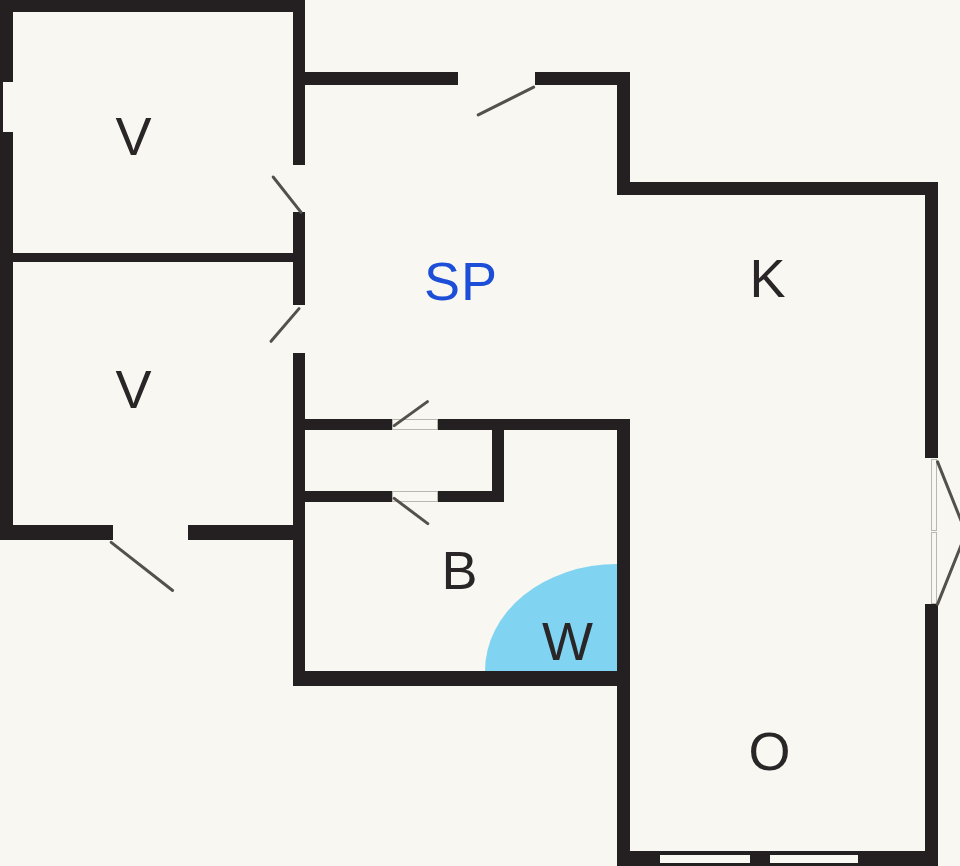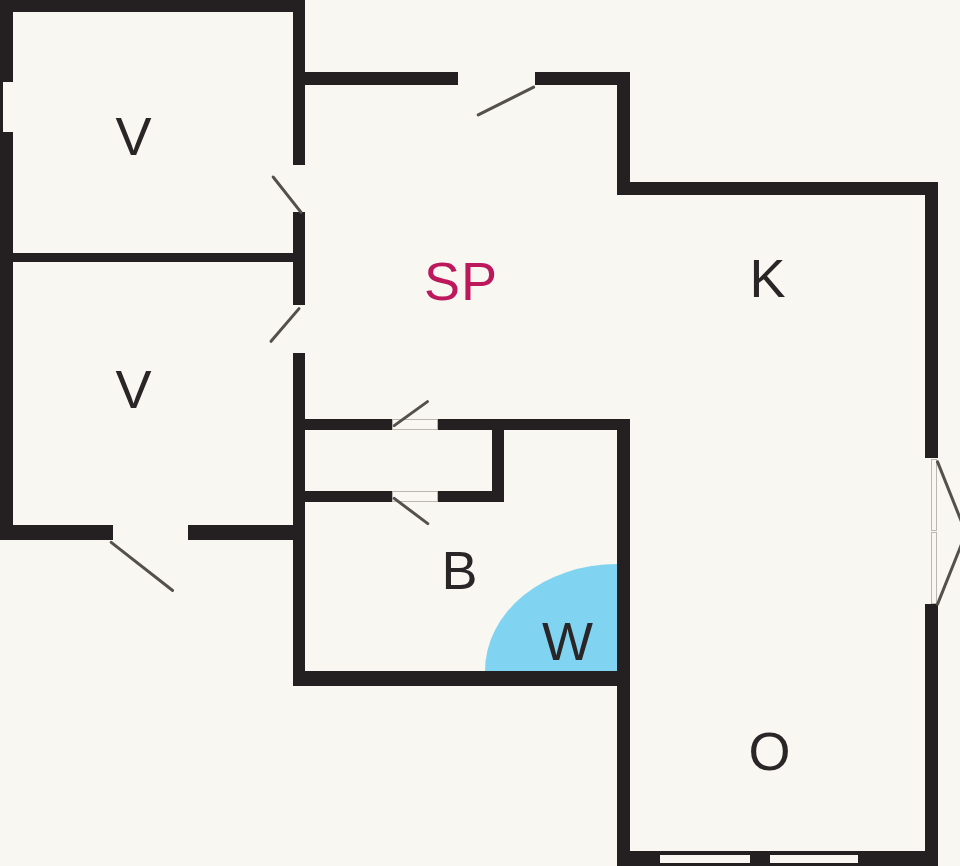--- a/index.html
+++ b/index.html
@@ -93,19 +93,19 @@
       <div class="swing" style="left: 300px; top: 306px; width: 46px; height: 3px; background: rgb(84, 80, 76); transform: rotate(130.6deg);"></div>
       <div class="swing" style="left: 393px; top: 425px; width: 44px; height: 3px; background: rgb(84, 80, 76); transform: rotate(-35.8deg);"></div>
       <div class="swing" style="left: 393px; top: 496px; width: 45px; height: 3px; background: rgb(84, 80, 76); transform: rotate(36.9deg);"></div>
       <div class="swing" style="left: 110px; top: 540px; width: 81px; height: 3px; background: rgb(84, 80, 76); transform: rotate(38deg);"></div>
       <div class="swing" style="left: 937px; top: 459px; width: 70px; height: 3px; background: rgb(84, 80, 76); transform: rotate(68.2deg);"></div>
       <div class="swing" style="left: 937px; top: 604px; width: 70px; height: 3px; background: rgb(84, 80, 76); transform: rotate(-68.2deg);"></div>
     </div>
   <div>
       <div class="room-label" style="left: 134px; top: 136px; color: rgb(42, 38, 39);">V</div>
       <div class="room-label" style="left: 134px; top: 389px; color: rgb(42, 38, 39);">V</div>
-      <div class="room-label" style="left: 461px; top: 281px; color: #be185d;">SP</div>
+      <div class="room-label" style="left: 461px; top: 281px; color: #1d4ed8;">SP</div>
       <div class="room-label" style="left: 768px; top: 278px; color: rgb(42, 38, 39);">K</div>
       <div class="room-label" style="left: 460px; top: 570px; color: rgb(42, 38, 39);">B</div>
       <div class="room-label" style="left: 568px; top: 641px; color: rgb(42, 38, 39);">W</div>
       <div class="room-label" style="left: 770px; top: 751px; color: rgb(42, 38, 39);">O</div>
     </div>
 </div>
 
 </body></html>

